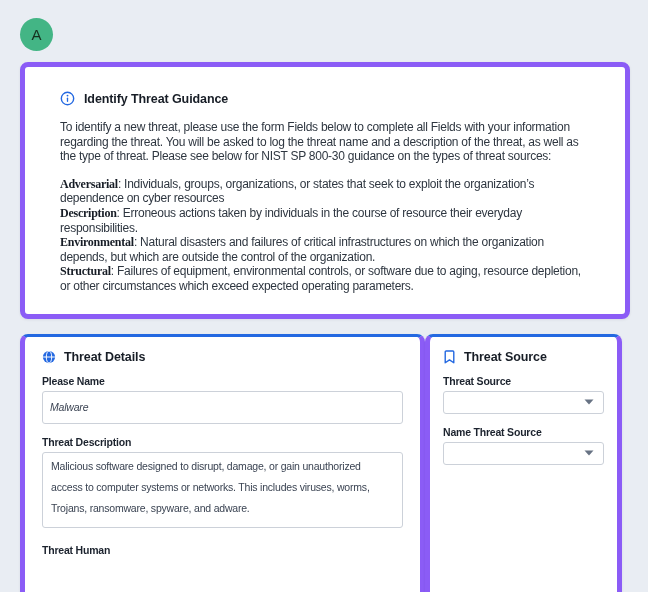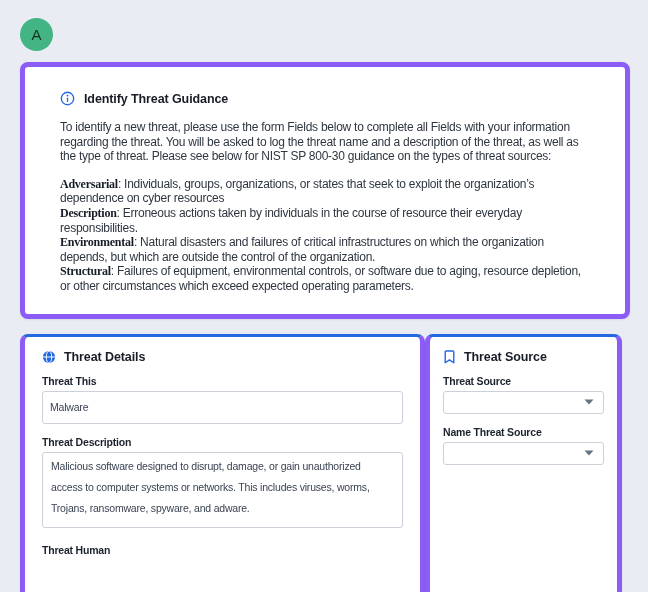--- a/index.html
+++ b/index.html
@@ -61,20 +61,21 @@
   }
   .field-group { margin-bottom: 12px; }
   .text-input {
     width: 100%; height: 33px;
     border: 1px solid #ccd1d9; border-radius: 3px;
     background: #fff;
     font-family: "Liberation Sans", sans-serif;
     font-size: 10.5px; color: #3a4352; letter-spacing: -0.2px;
     padding: 0 7px;
     outline: none;
+    font-style: italic;
   }
   .text-area {
     width: 100%; height: 76px;
     border: 1px solid #ccd1d9; border-radius: 3px;
     background: #fff;
     font-family: "Liberation Sans", sans-serif;
     font-size: 10.5px; color: #3a4352; letter-spacing: -0.2px;
     line-height: 21px;
     padding: 3px 8px;
     resize: none; outline: none;
@@ -120,21 +121,21 @@
           <circle cx="8" cy="8" r="7" fill="#2368e1"></circle>
           <g stroke="#ffffff" stroke-width="1.1" fill="none">
             <ellipse cx="8" cy="8" rx="3.1" ry="6.9"></ellipse>
             <path d="M1.2 8h13.6"></path>
           </g>
         </svg>
       </span>
       <span class="card-title">Threat Details</span>
     </div>
     <div class="field-group">
-      <div class="field-label">Threat This</div>
+      <div class="field-label">Please Name</div>
       <input class="text-input" type="text" value="Malware" style="">
     </div>
     <div class="field-group">
       <div class="field-label">Threat Description</div>
       <textarea class="text-area" style="">Malicious software designed to disrupt, damage, or gain unauthorized access to computer systems or networks. This includes viruses, worms, Trojans, ransomware, spyware, and adware.</textarea>
     </div>
     <div class="field-group">
       <div class="field-label">Threat Human</div>
     </div>
   </div>

